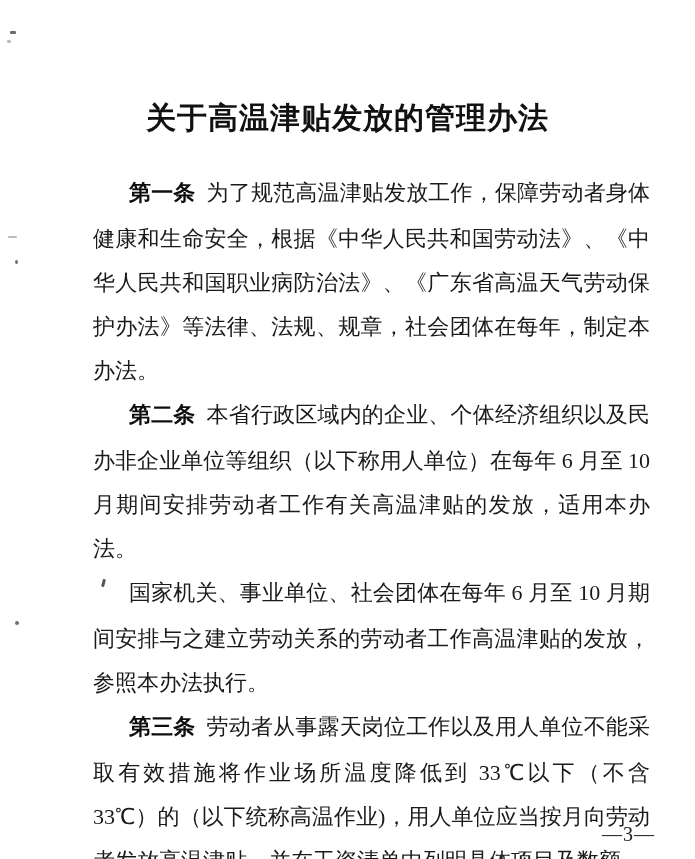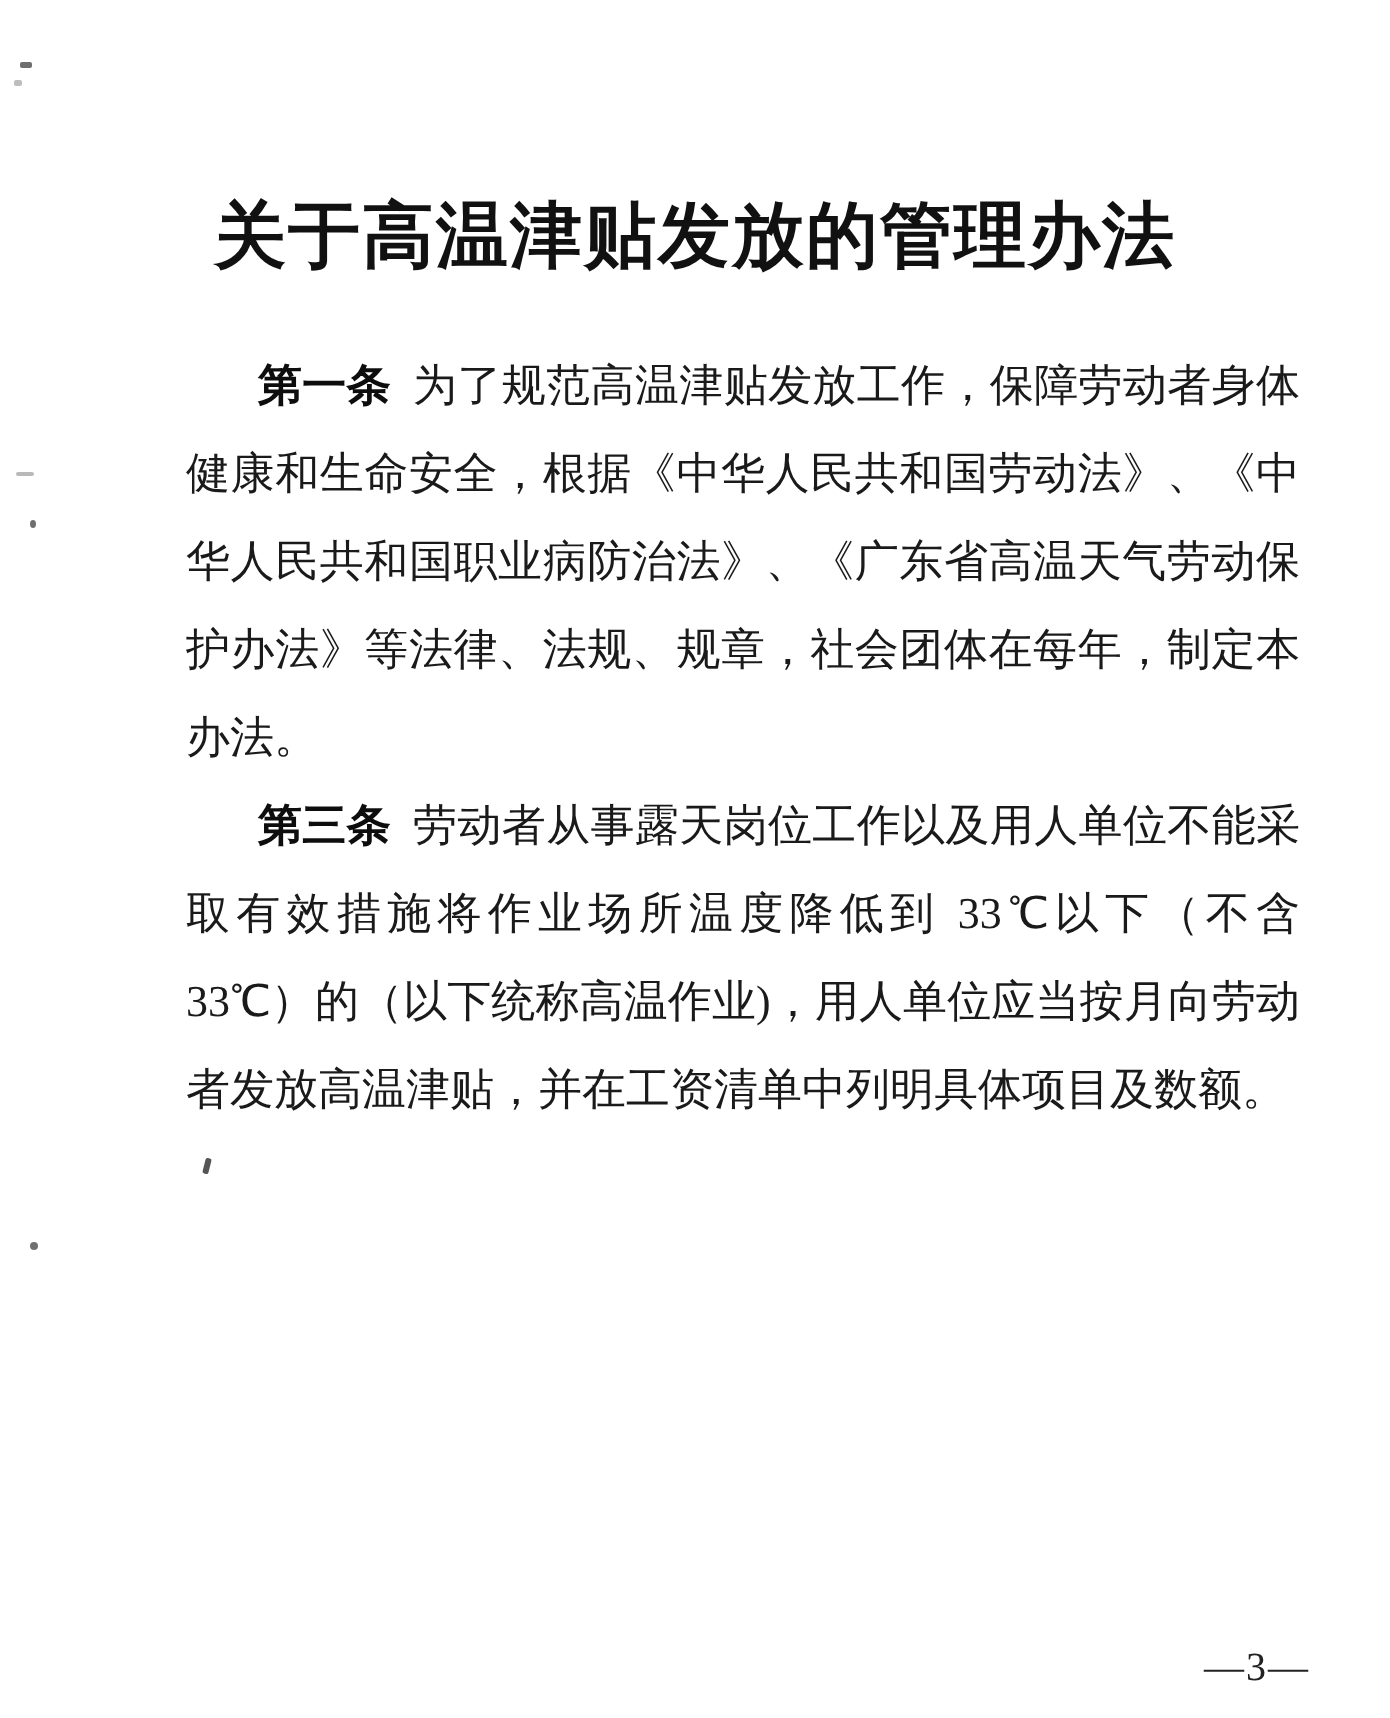--- a/index.html
+++ b/index.html
@@ -21,41 +21,41 @@
   }
   .doc-title {
     position: absolute;
     top: 102px;
     left: 0;
     width: 695px;
     margin: 0;
     text-align: center;
     font-family: "Liberation Sans", sans-serif;
     font-weight: bold;
-    font-size: 36px;
+    font-size: 30px;
     line-height: 32px;
     letter-spacing: 1px;
     color: #111111;
   }
   .doc-body {
     position: absolute;
     top: 171px;
     left: 93px;
     width: 557px;
     font-size: 22px;
     line-height: 44px;
     text-align: justify;
     color: #1a1a1a;
   }
   .doc-body p {
     margin: 0;
     text-indent: 36px;
   }
   .article-label {
-    font-family: Liberation Serif, serif;
+    font-family: Liberation Mono, monospace;
     font-weight: bold;
     color: #0d0d0d;
   }
   .article-label:not(:empty) {
     margin-right: 11px;
   }
   .page-number {
     position: absolute;
     right: 40px;
     bottom: 13px;
@@ -86,21 +86,23 @@
   <div class="speck s4"></div>
   <div class="speck s5"></div>
   <div class="speck s6"></div>
 
   <h1 class="doc-title">关于高温津贴发放的管理办法</h1>
 
   <div class="doc-body">
 
     <p><b class="article-label">第一条</b><span>为了规范高温津贴发放工作，保障劳动者身体健康和生命安全，根据《中华人民共和国劳动法》、《中华人民共和国职业病防治法》、《广东省高温天气劳动保护办法》等法律、法规、规章，社会团体在每年，制定本办法。</span></p>
 
+    <p><b class="article-label">第二条</b><span>本省行政区域内的企业、个体经济组织以及民办非企业单位等组织（以下称用人单位）在每年 6 月至 10 月期间安排劳动者工作有关高温津贴的发放，适用本办法。</span></p>
 
+    <p><b class="article-label"></b><span>国家机关、事业单位、社会团体在每年 6 月至 10 月期间安排与之建立劳动关系的劳动者工作高温津贴的发放，参照本办法执行。</span></p>
 
     <p><b class="article-label">第三条</b><span>劳动者从事露天岗位工作以及用人单位不能采取有效措施将作业场所温度降低到 33℃以下（不含 33℃）的（以下统称高温作业)，用人单位应当按月向劳动者发放高温津贴，并在工资清单中列明具体项目及数额。</span></p>
 
   </div>
 
   <div class="page-number">—3—</div>
 
 </div>
 
 </body></html>

